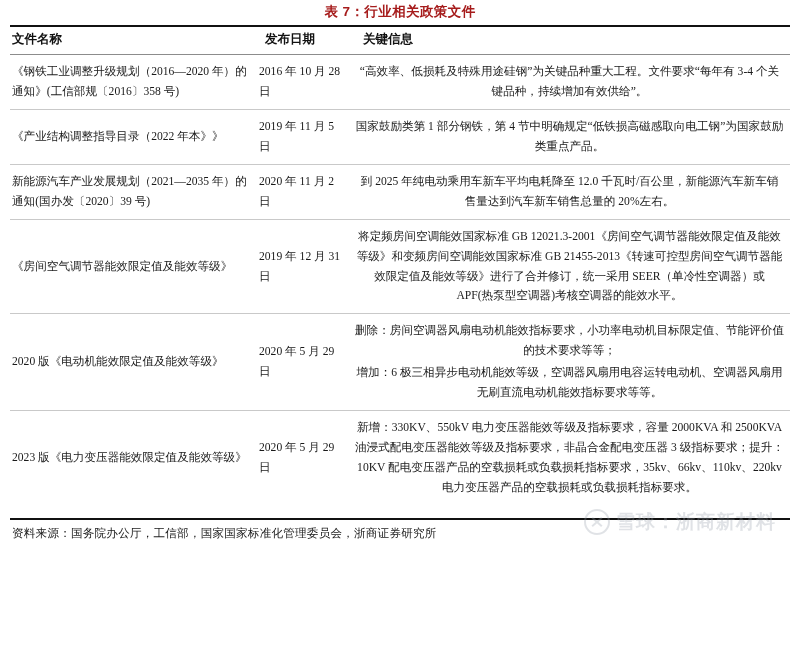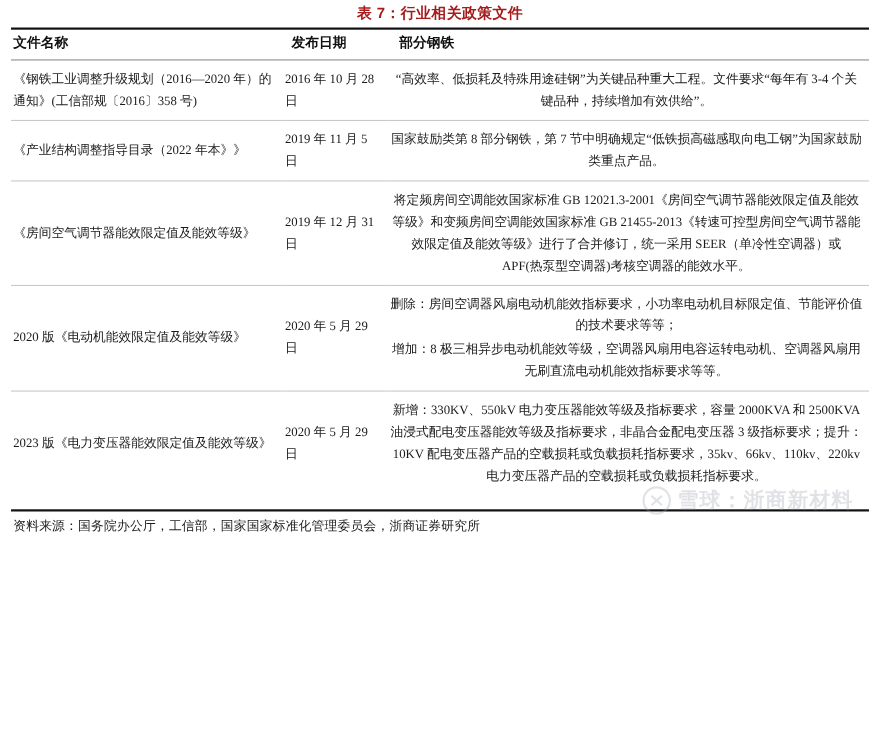--- a/index.html
+++ b/index.html
@@ -109,21 +109,21 @@
     font-size: 11.6px;
     padding: 6px 0 0 2px;
     color: #1a1a1a;
     letter-spacing: 0.2px;
   }
 
   
   .watermark {
     position: absolute;
     right: 14px;
-    bottom: 18px;
+    bottom: 6px;
     display: flex;
     align-items: center;
     gap: 6px;
     opacity: 0.30;
     pointer-events: none;
     user-select: none;
   }
   .watermark .wm-logo {
     width: 22px;
     height: 22px;
@@ -169,21 +169,21 @@
   <table class="policy">
     <colgroup>
       <col class="c-name">
       <col class="c-date">
       <col class="c-info">
     </colgroup>
     <thead>
       <tr>
         <th class="th-name">文件名称</th>
         <th class="th-date">发布日期</th>
-        <th class="th-info">部分钢铁</th>
+        <th class="th-info">关键信息</th>
       </tr>
     </thead>
   </table>
 
   <div class="rule-mid"></div>
 
   <table class="policy">
     <colgroup>
       <col class="c-name">
       <col class="c-date">
@@ -197,39 +197,46 @@
         <td class="cell-info">
           <p>“高效率、低损耗及特殊用途硅钢”为关键品种重大工程。文件要求“每年有 3-4 个关键品种，持续增加有效供给”。</p>
         </td>
       </tr>
 
 
       <tr>
         <td class="cell-name">《产业结构调整指导目录（2022 年本》》</td>
         <td class="cell-date">2019 年 11 月 5 日</td>
         <td class="cell-info">
-          <p>国家鼓励类第 8 部分钢铁，第 7 节中明确规定“低铁损高磁感取向电工钢”为国家鼓励类重点产品。</p>
-        </td>
-      </tr>
-
+          <p>国家鼓励类第 1 部分钢铁，第 4 节中明确规定“低铁损高磁感取向电工钢”为国家鼓励类重点产品。</p>
+        </td>
+      </tr>
+
+      <tr>
+        <td class="cell-name">新能源汽车产业发展规划（2021—2035 年）的通知(国办发〔2020〕39 号)</td>
+        <td class="cell-date">2020 年 11 月 2 日</td>
+        <td class="cell-info">
+          <p>到 2025 年纯电动乘用车新车平均电耗降至 12.0 千瓦时/百公里，新能源汽车新车销售量达到汽车新车销售总量的 20%左右。</p>
+        </td>
+      </tr>
 
       <tr>
         <td class="cell-name">《房间空气调节器能效限定值及能效等级》</td>
         <td class="cell-date">2019 年 12 月 31 日</td>
         <td class="cell-info">
           <p>将定频房间空调能效国家标准 GB 12021.3-2001《房间空气调节器能效限定值及能效等级》和变频房间空调能效国家标准 GB 21455-2013《转速可控型房间空气调节器能效限定值及能效等级》进行了合并修订，统一采用 SEER（单冷性空调器）或 APF(热泵型空调器)考核空调器的能效水平。</p>
         </td>
       </tr>
 
       <tr>
         <td class="cell-name">2020 版《电动机能效限定值及能效等级》</td>
         <td class="cell-date">2020 年 5 月 29 日</td>
         <td class="cell-info">
           <p>删除：房间空调器风扇电动机能效指标要求，小功率电动机目标限定值、节能评价值的技术要求等等；</p>
-          <p>增加：8 极三相异步电动机能效等级，空调器风扇用电容运转电动机、空调器风扇用无刷直流电动机能效指标要求等等。</p>
+          <p>增加：6 极三相异步电动机能效等级，空调器风扇用电容运转电动机、空调器风扇用无刷直流电动机能效指标要求等等。</p>
         </td>
       </tr>
 
       <tr>
         <td class="cell-name">2023 版《电力变压器能效限定值及能效等级》</td>
         <td class="cell-date">2020 年 5 月 29 日</td>
         <td class="cell-info">
           <p>新增：330KV、550kV 电力变压器能效等级及指标要求，容量 2000KVA 和 2500KVA 油浸式配电变压器能效等级及指标要求，非晶合金配电变压器 3 级指标要求；提升：10KV 配电变压器产品的空载损耗或负载损耗指标要求，35kv、66kv、110kv、220kv 电力变压器产品的空载损耗或负载损耗指标要求。</p>
         </td>
       </tr>

